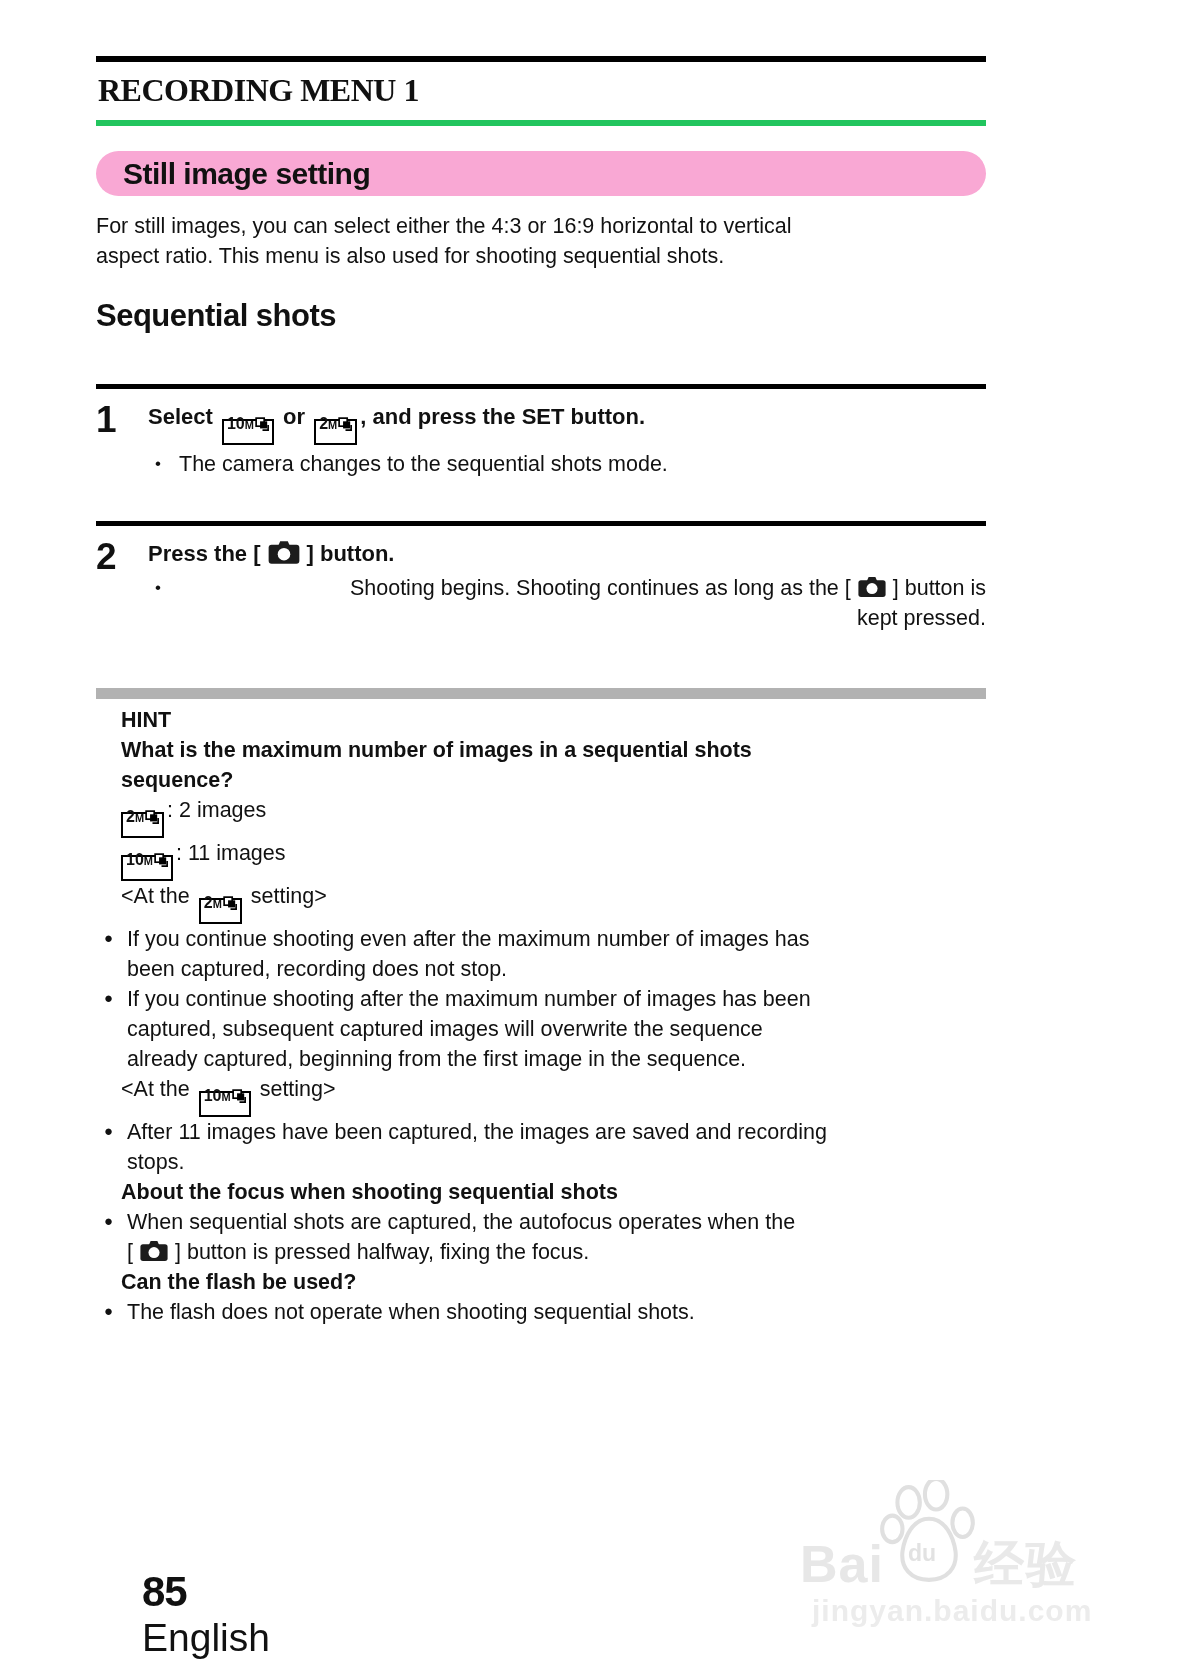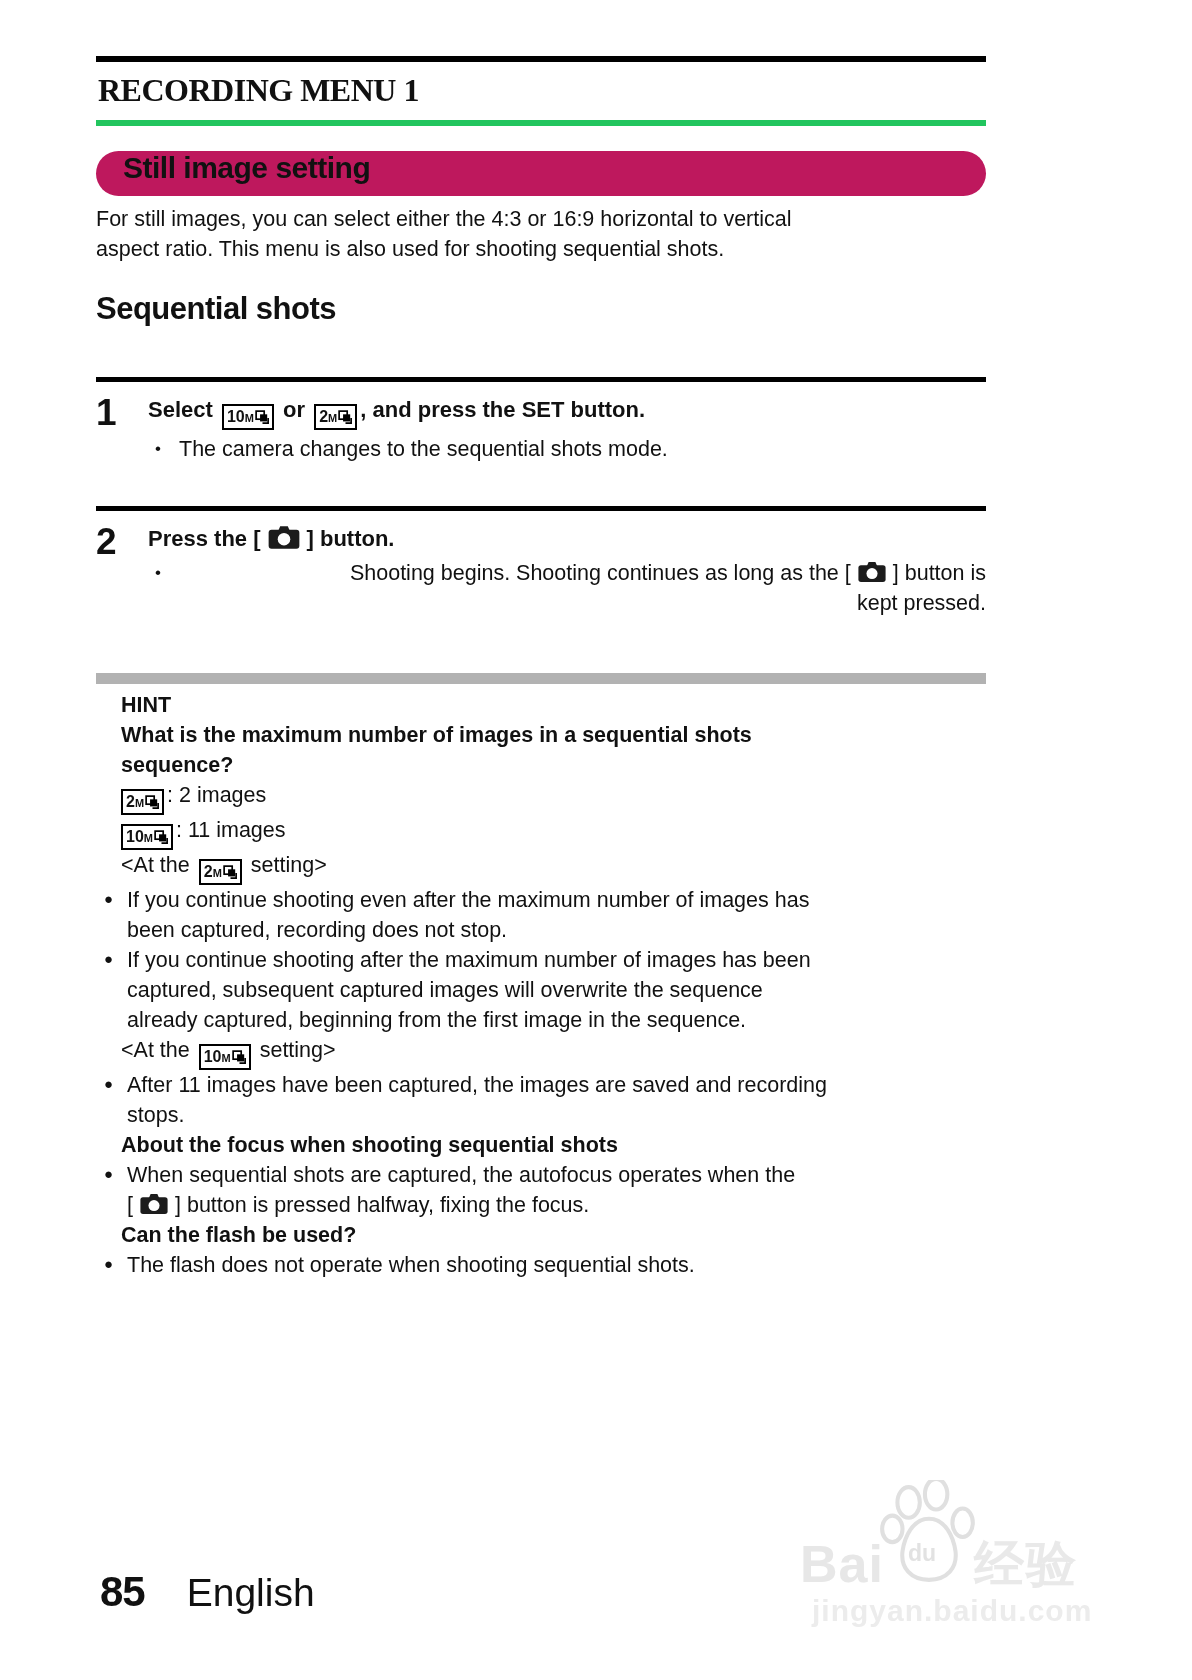--- a/index.html
+++ b/index.html
@@ -25,70 +25,70 @@
     font-family:Liberation Serif, serif;
   }
   .doc-header h1 {
     font-size:32px; font-weight:bold; letter-spacing:-0.5px; line-height:1.1;
   }
 
   
   .pill {
     margin-top:25px;
     height:45px;
-    background:#be185d;
+    background:#f9a8d4;
     border-radius:23px;
-    display:flex; align-items:flex-start;
+    display:flex; align-items:center;
     padding-left:27px;
   }
   .pill span { font-size:30px; font-weight:bold; letter-spacing:-0.5px; }
 
   
-  .intro { margin-top:8px; font-size:21.5px; line-height:30px; }
+  .intro { margin-top:15px; font-size:21.5px; line-height:30px; }
   .intro span { display:block; }
 
   
   .subheading { margin-top:27px; font-size:31px; font-weight:bold; letter-spacing:-0.5px; }
 
   
   .step { border-top:5px solid #000; padding-top:13px; display:flex; }
   .step-1 { margin-top:50px; }
   .step-2 { margin-top:42px; }
   .step-number { width:52px; font-size:37px; font-weight:bold; line-height:0.95; }
   .step-body { flex:1; }
   .step-title { font-size:22px; font-weight:bold; line-height:30px; }
   .step-bullet { position:relative; padding-left:31px; font-size:21.5px; line-height:30px; margin-top:4px; }
   .step-bullet .dot { position:absolute; left:7px; top:0; font-size:17px; }
   .step-bullet span.line { display:block;text-align:right; }
 
   
   .seq-icon {
     display:inline-flex; align-items:center;
     border:2px solid #000; background:#fff;
-    height:26px; padding:0 2px 0 3px;
+    height:26px; padding:0 2px 16px 3px;
     vertical-align:-5px; margin:0 3px;
   }
   .seq-num { font-size:16px; font-weight:bold; line-height:1; }
   .seq-m   { font-size:11px; font-weight:bold; line-height:1; margin-top:3px; }
   .seq-glyph { width:15px; height:15px; margin-left:1px; }
 
   .cam-icon { width:34px; height:26px; vertical-align:-5px; margin:0 6px; }
   .step-bullet .cam-icon, .hint-bullet .cam-icon { width:30px; height:23px; vertical-align:-4px; }
 
   
   .hint-divider { height:11px; background:#b2b2b2; margin-top:55px; }
   .hint { margin-top:6px; font-size:21.5px; line-height:30px; }
   .hint .bold { font-weight:bold; }
   .hint .row { display:block;margin-left:25px; }
   .hint-bullet { position:relative; padding-left:31px; }
   .hint-bullet .dot { position:absolute; left:8px; top:-1px; font-size:15px; }
   .hint-bullet span.line { display:block; }
 
   
-  .footer { position:absolute; left:100px; top:1568px; display:flex; align-items:baseline; }
+  .footer { position:absolute; left:100px; top:1568px; display:flex; align-items:baseline;flex-direction:column; }
   .page-number { font-size:42px; font-weight:bold; letter-spacing:-1px; }
   .page-language { font-size:39px; margin-left:42px; }
 
   
   .watermark { position:absolute; left:800px; top:1480px; width:330px; color:#e7e7e7; }
   .wm-row { display:flex; align-items:flex-end; }
   .wm-bai { font-size:52px; font-weight:bold; line-height:0.9; letter-spacing:1px; }
   .wm-paw { width:102px; height:108px; margin:0 -6px; position:relative; }
   .wm-du {
     position:absolute; left:30px; top:60px;

